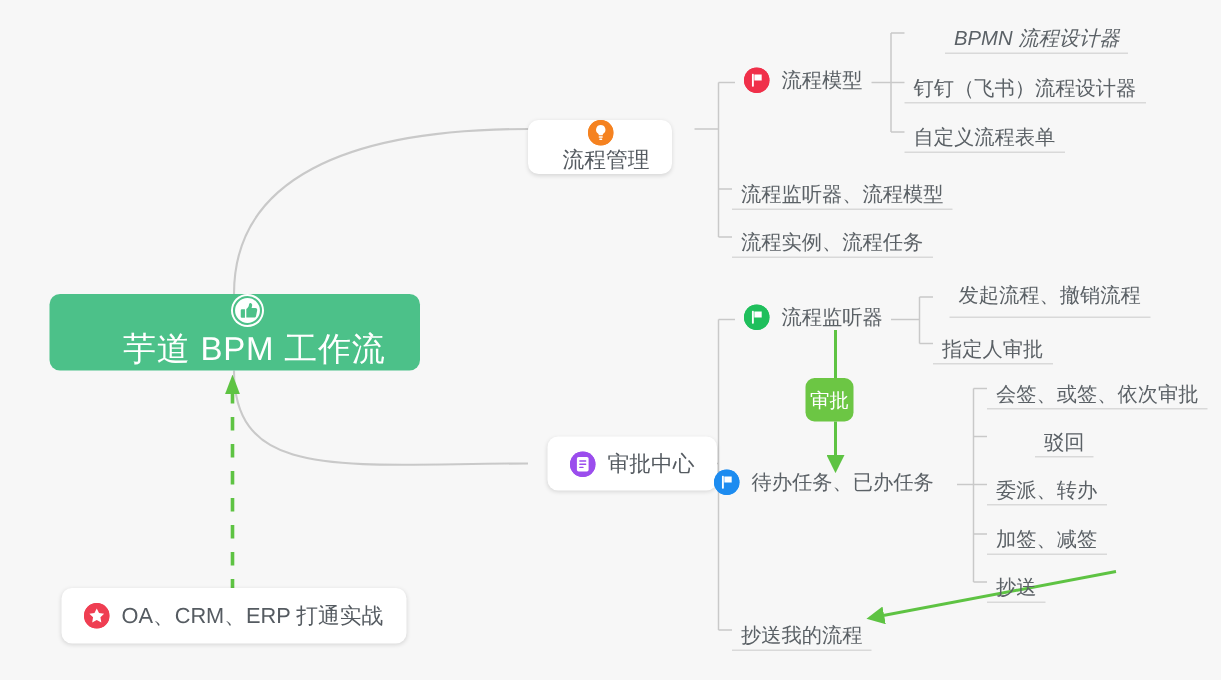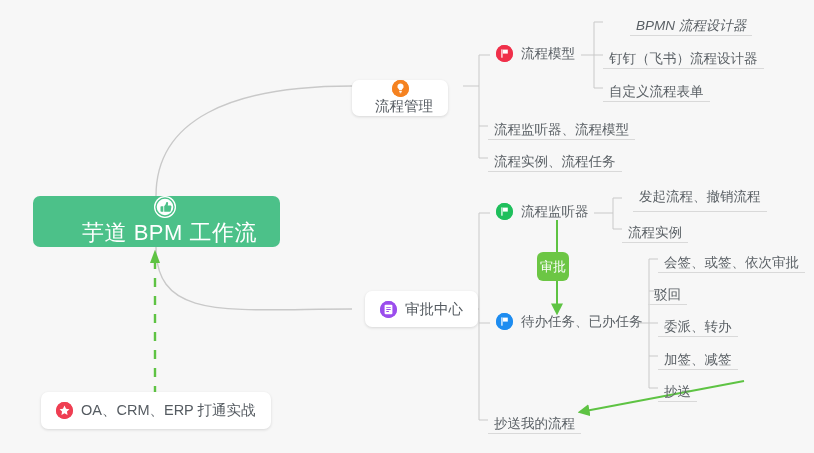--- a/index.html
+++ b/index.html
@@ -272,38 +272,38 @@
         <path d="M6.9 4.6 h4.9 v4.0 h-4.9 z" fill="#ffffff"></path>
       </svg>
     </span>
     <span class="leaf-label with-icon">流程监听器</span>
   </div>
 
   <div class="leaf-node" style="left:633px; top:186px;align-items:center;">
     <span class="leaf-label">发起流程、撤销流程</span>
   </div>
   <div class="leaf-node" style="left:622px; top:217px;">
-    <span class="leaf-label">流程实例</span>
-  </div>
-
-  <div class="leaf-node no-underline" style="left:490px; top:311px; height:24px; align-items:center;">
+    <span class="leaf-label">指定人审批</span>
+  </div>
+
+  <div class="leaf-node no-underline" style="left:470px; top:311px; height:24px; align-items:center;">
     <span class="badge badge-blue">
       <svg width="17" height="17" viewBox="0 0 17 17">
         <circle cx="8.5" cy="8.5" r="8.5" fill="#1d8cf0"></circle>
         <rect x="5.3" y="4.2" width="1.25" height="8.6" rx="0.55" fill="#ffffff"></rect>
         <path d="M6.9 4.6 h4.9 v4.0 h-4.9 z" fill="#ffffff"></path>
       </svg>
     </span>
     <span class="leaf-label with-icon">待办任务、已办任务</span>
   </div>
 
   <div class="leaf-node" style="left:658px; top:247px;">
     <span class="leaf-label">会签、或签、依次审批</span>
   </div>
-  <div class="leaf-node" style="left:648px; top:279px;">
+  <div class="leaf-node" style="left:690px; top:279px;">
     <span class="leaf-label">驳回</span>
   </div>
   <div class="leaf-node" style="left:658px; top:311px;">
     <span class="leaf-label">委派、转办</span>
   </div>
   <div class="leaf-node" style="left:658px; top:344px;">
     <span class="leaf-label">加签、减签</span>
   </div>
   <div class="leaf-node" style="left:658px; top:376px;">
     <span class="leaf-label">抄送</span>

